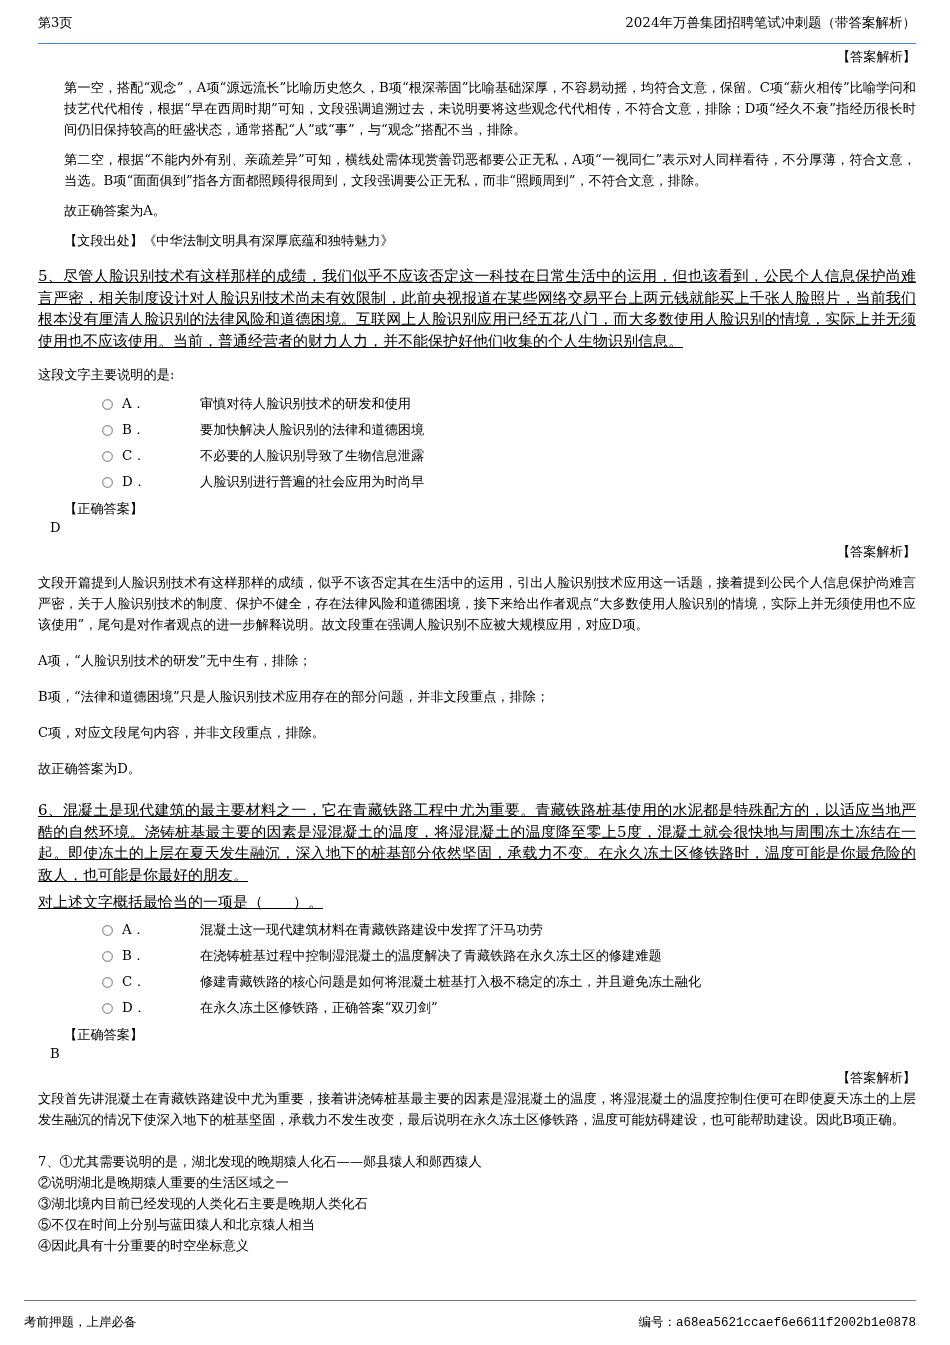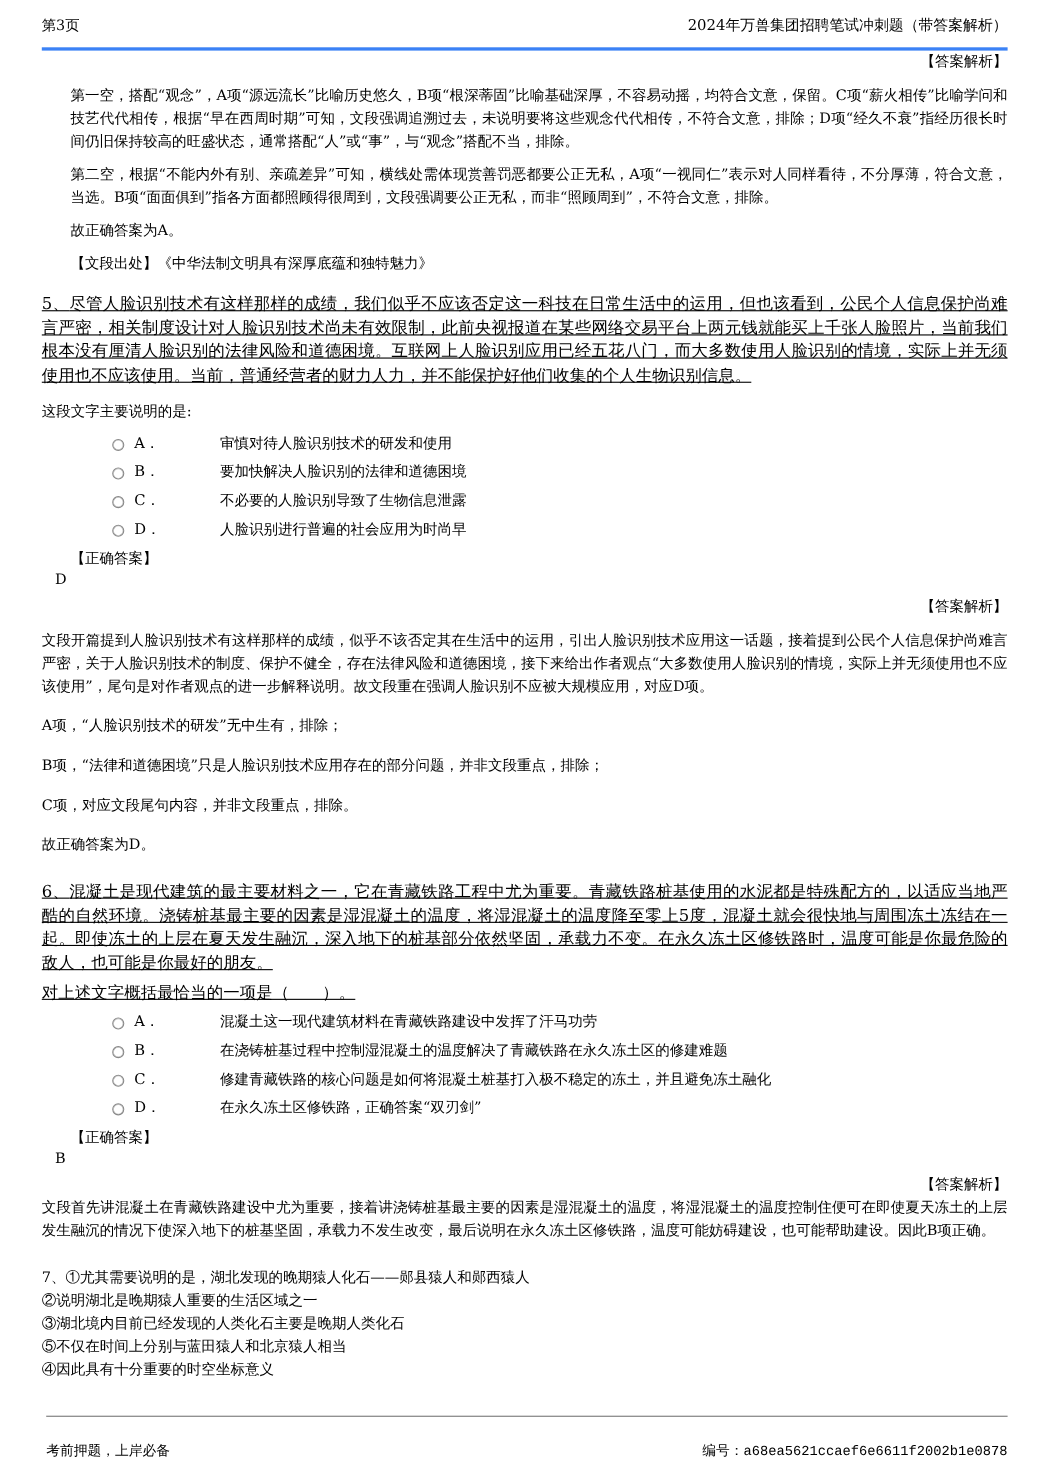--- a/index.html
+++ b/index.html
@@ -26,21 +26,21 @@
   
   .page-header {
     position: absolute;
     top: 14px;
     left: 38px;
     right: 34px;
     height: 26px;
     display: flex;
     align-items: baseline;
     justify-content: space-between;
-    border-bottom: 3px solid #3b82f6;
+    border-bottom: 1px solid #3b82f6;
     padding-bottom: 3px;
   }
   .header-left {
     font-size: 13px;
     letter-spacing: 0px;
     white-space: nowrap;
   }
   .header-right {
     font-size: 13.5px;
     white-space: nowrap;
@@ -146,28 +146,28 @@
   .sub-item {
     font-size: 13.2px;
     line-height: 21px;
     margin: 0;
   }
 
   
   .page-footer {
     position: absolute;
     bottom: 14px;
-    left: 42px;
+    left: 24px;
     right: 34px;
     height: 24px;
     display: flex;
-    align-items: center;
+    align-items: flex-end;
     justify-content: space-between;
     border-top: 1px solid #777;
-    padding-top: 19px;
+    padding-top: 6px;
   }
   .footer-left {
     font-size: 12.5px;
     white-space: nowrap;
   }
   .footer-right {
     font-size: 12.5px;
     white-space: nowrap;
   }
   .footer-code {

